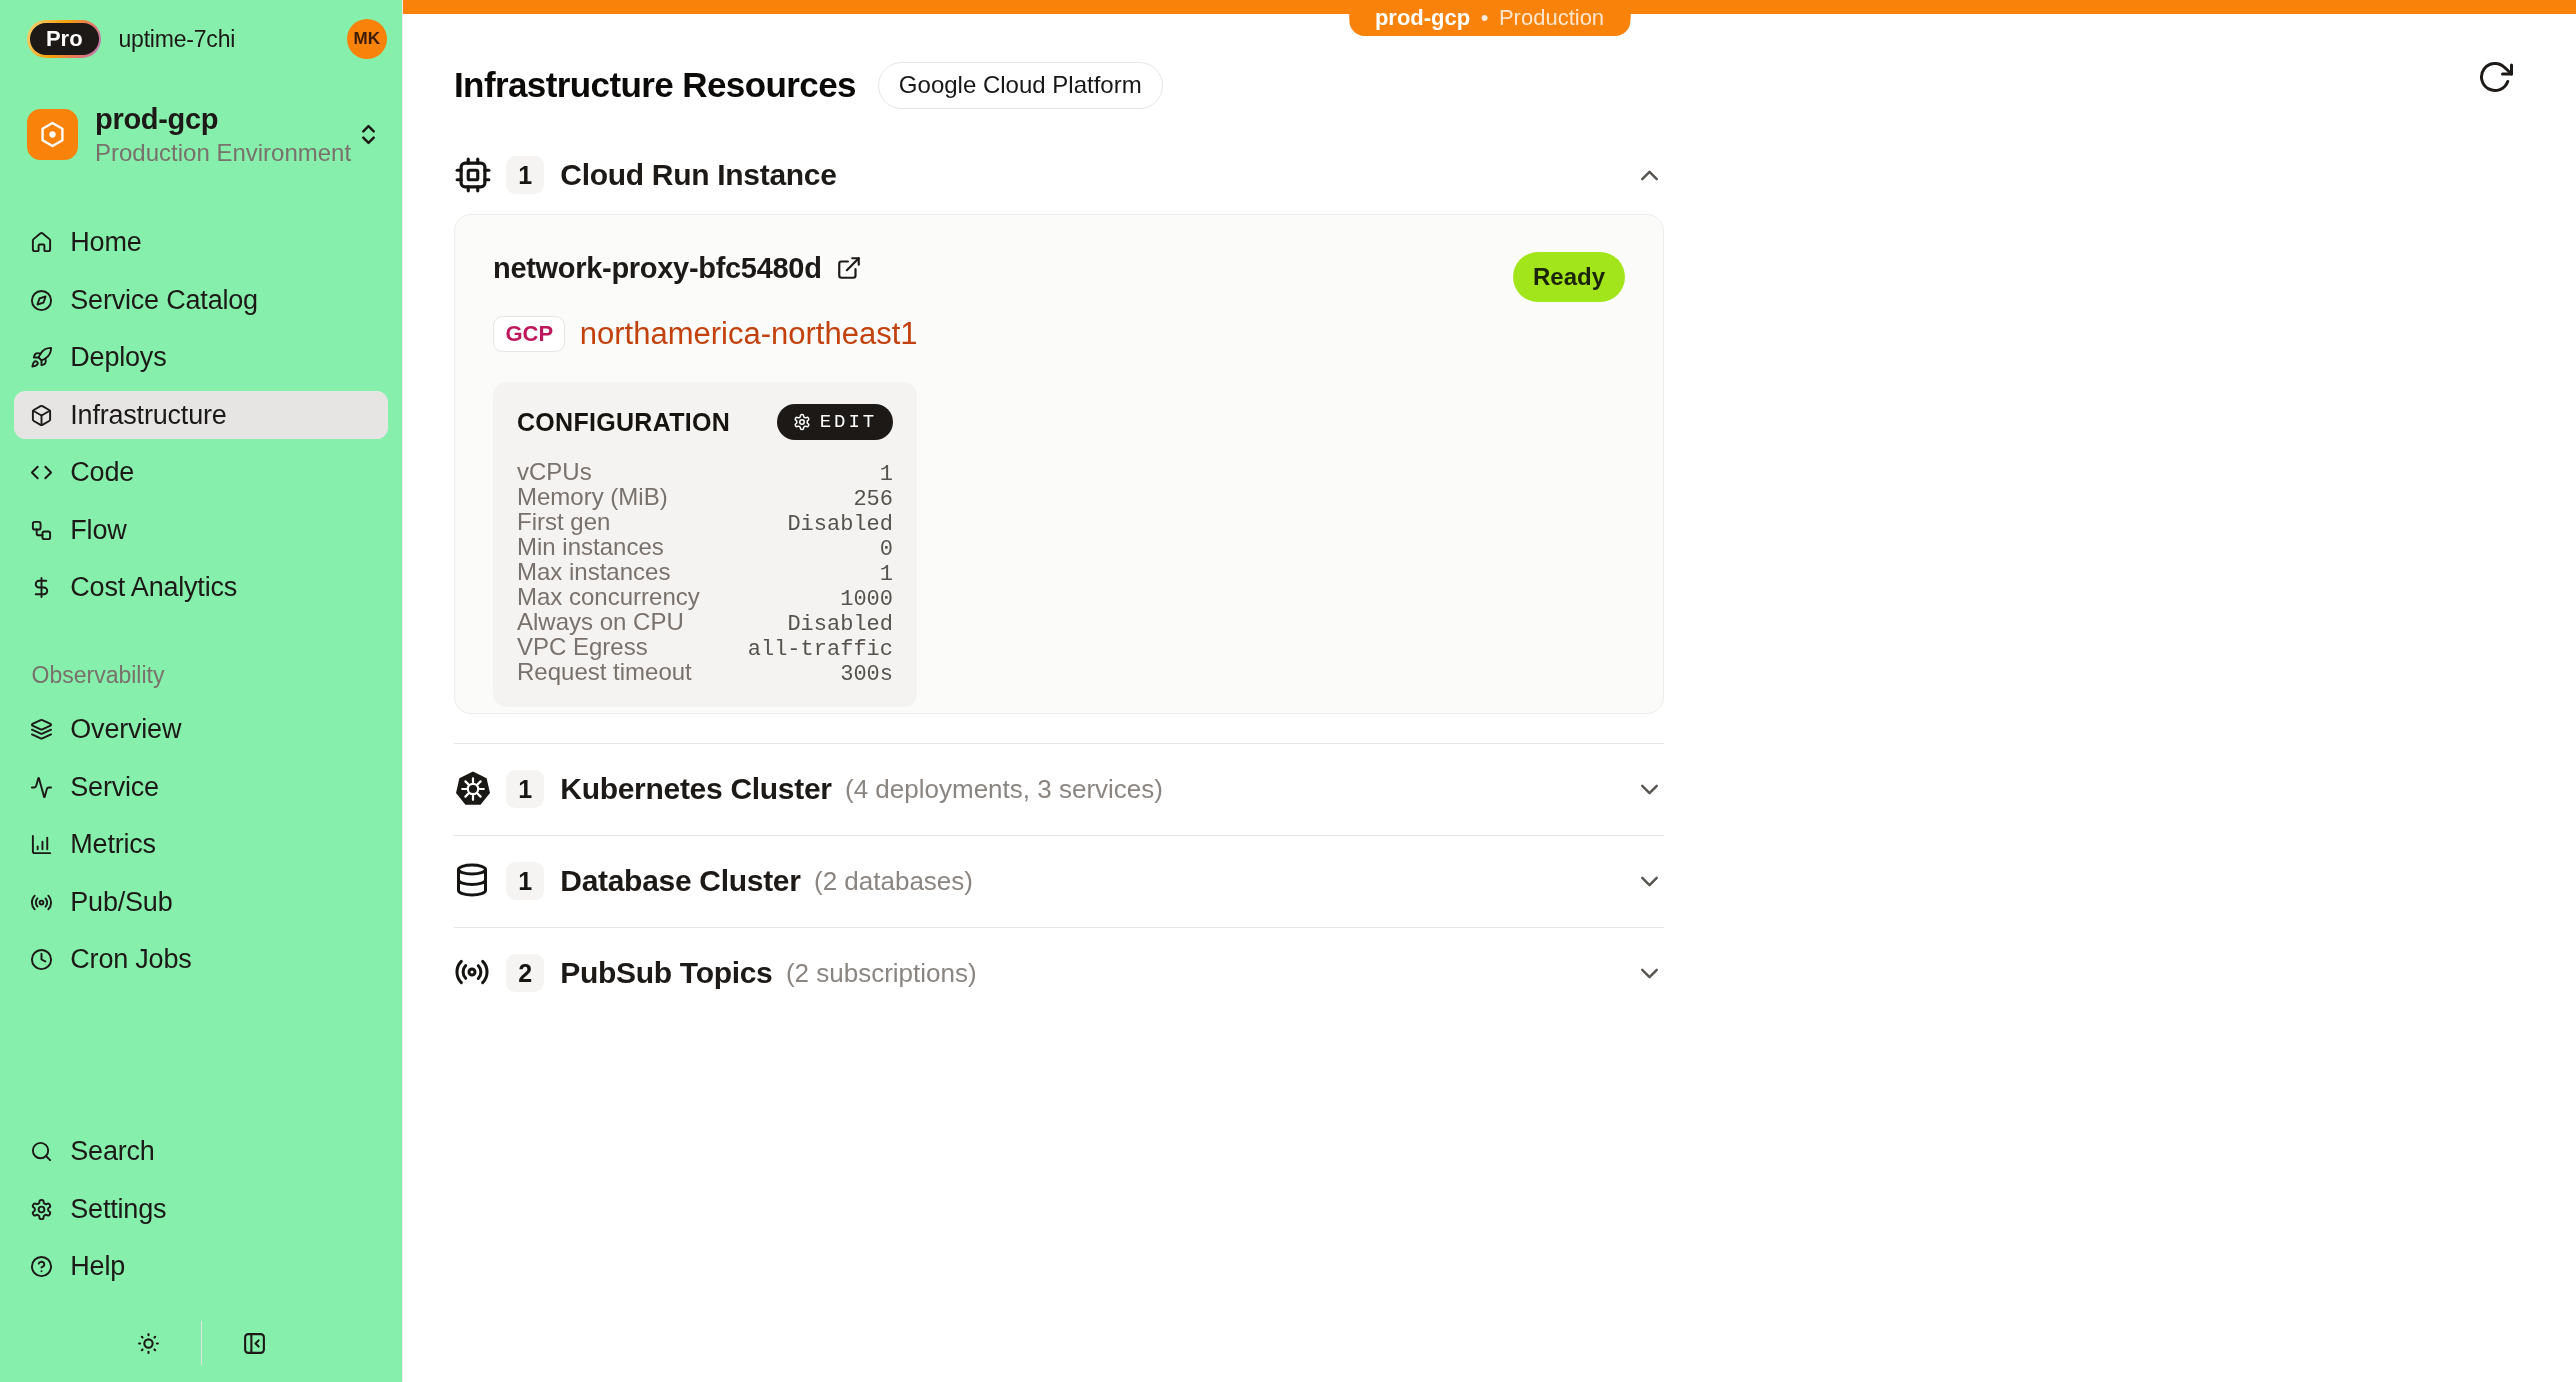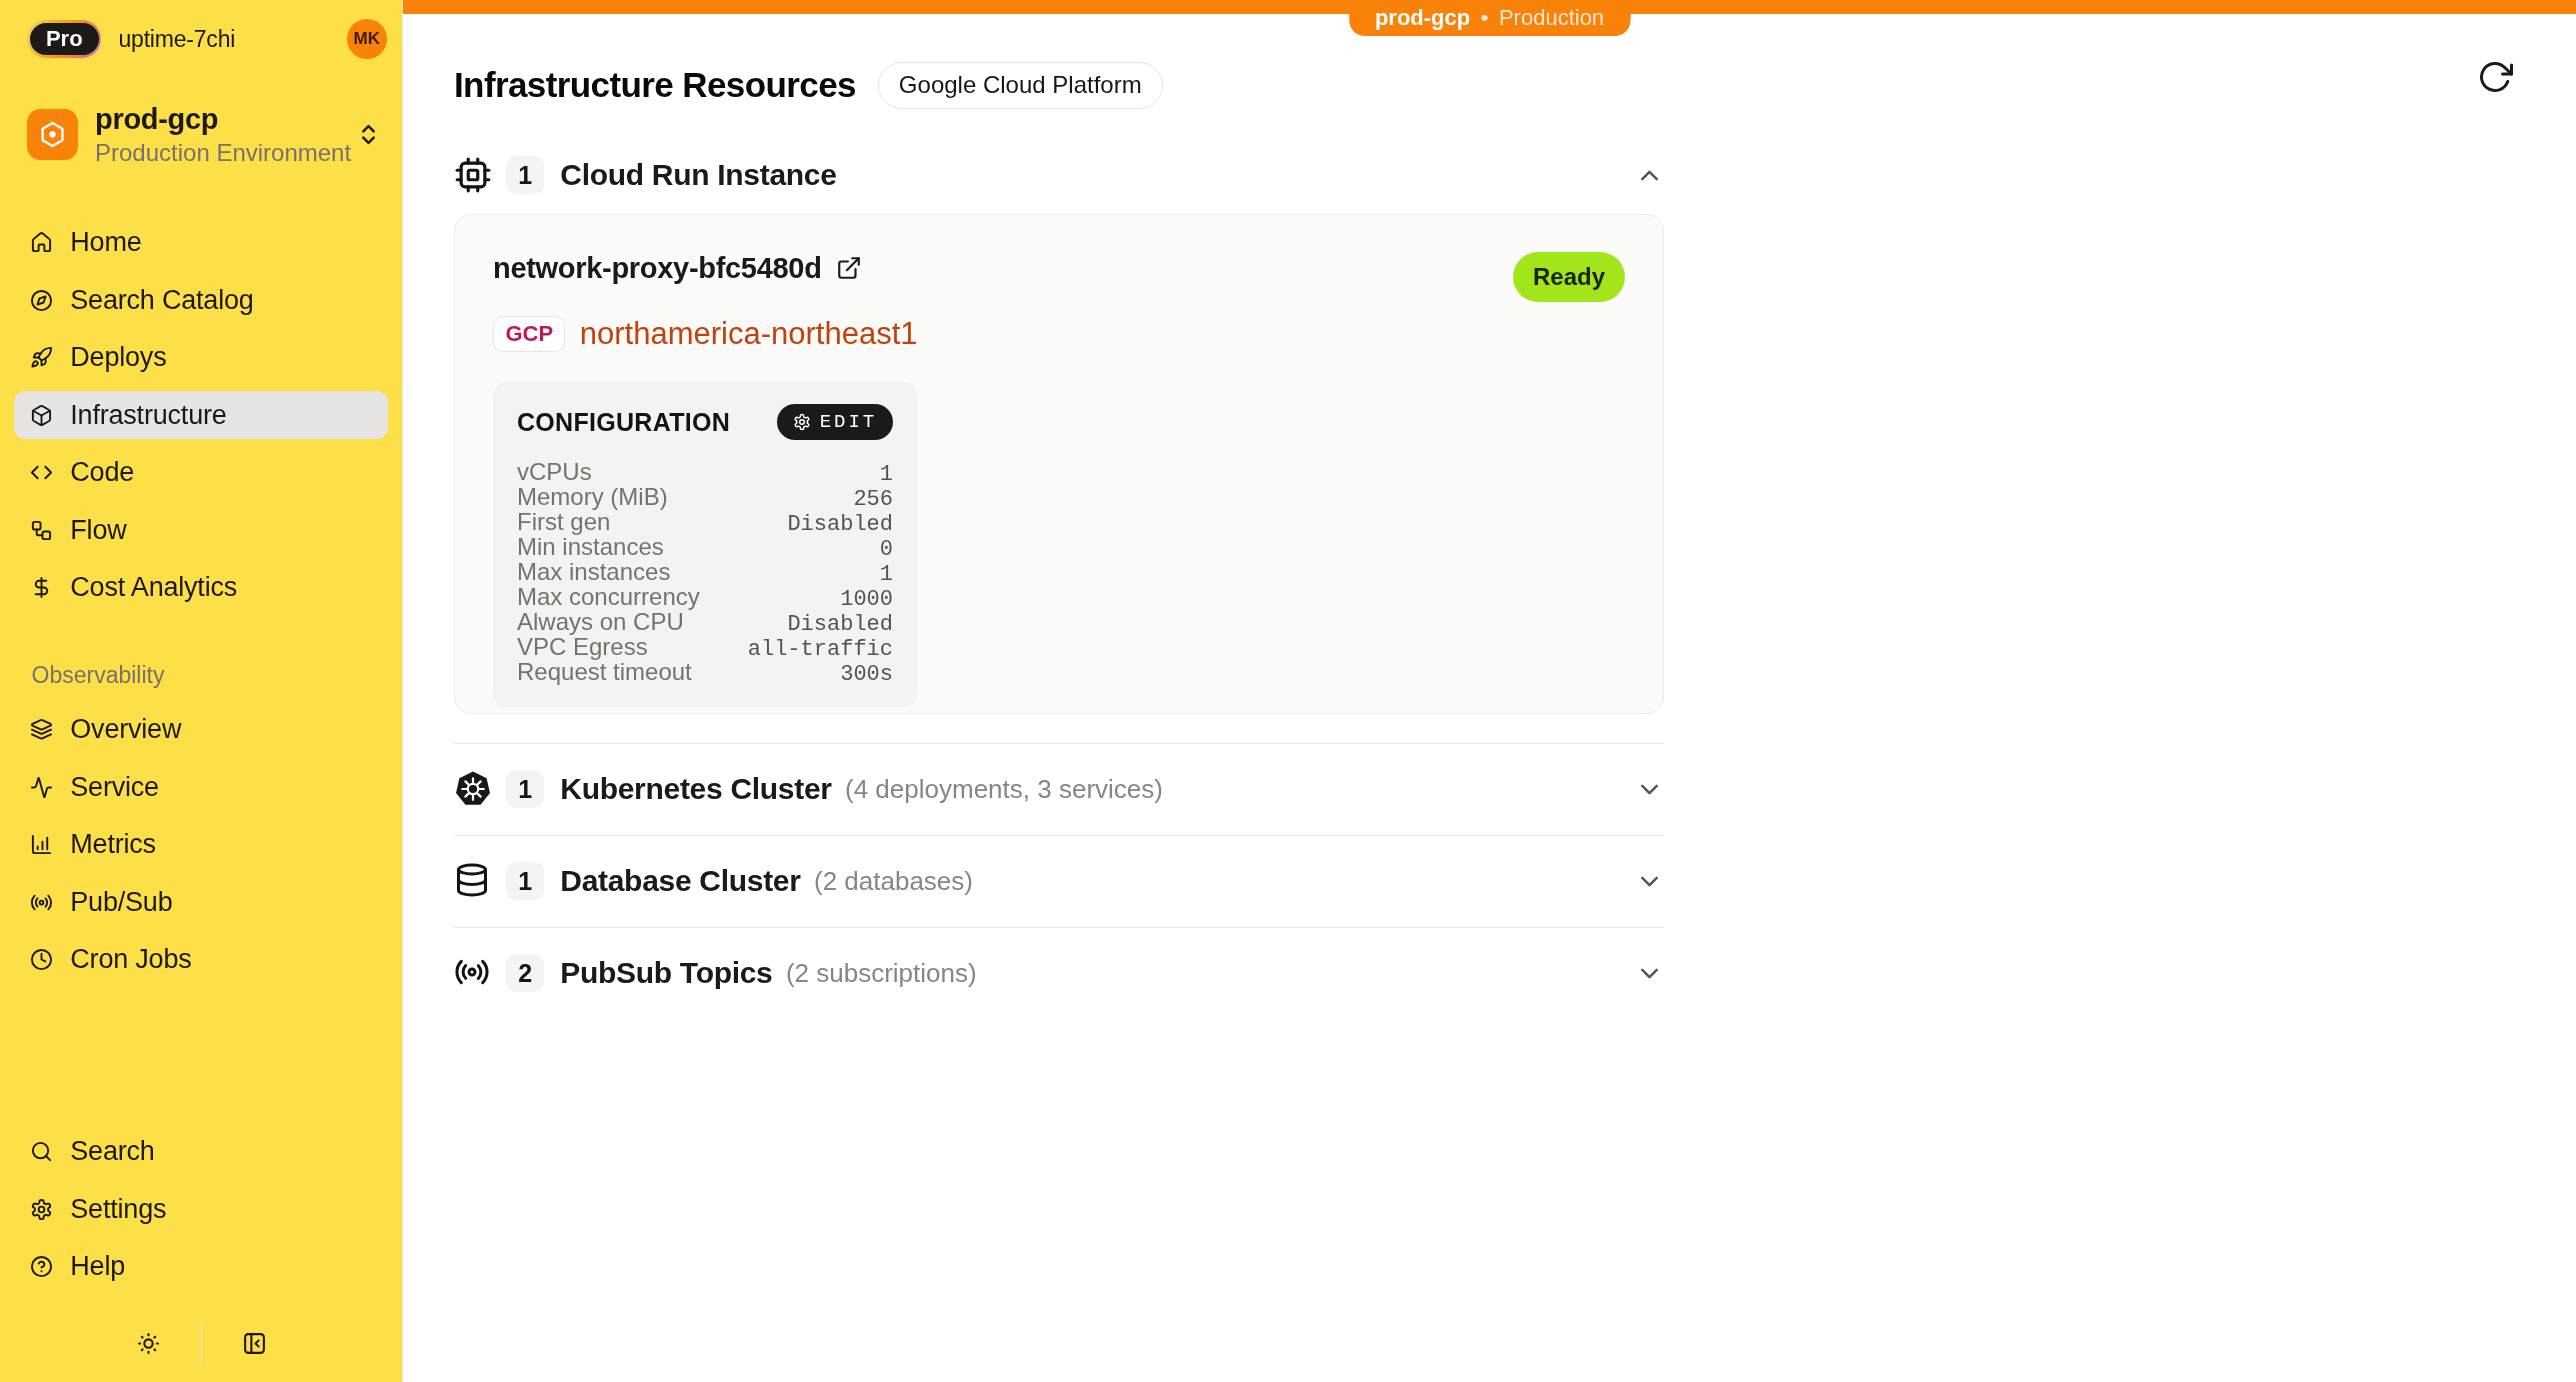--- a/index.html
+++ b/index.html
@@ -10,21 +10,21 @@
     color: #1C1917;
     overflow: hidden;
     position: relative;
   }
   svg { display: block; }
 
   
   .sidebar {
     position: absolute; left: 0; top: 0; bottom: 0;
     width: 403px;
-    background: #fde047;
+    background: #86efac;
     border-right: 1px solid #ECEAE7;
     z-index: 5;
   }
   .ws-row {
     display: flex; align-items: center;
     padding: 19px 15.3px 0 27px;
   }
   .pro-badge {
     background: linear-gradient(115deg, #F2D478, #F59E0B 45%, #E8746A 75%, #B07CC6);
     border-radius: 953px; padding: 2.9px;
@@ -252,21 +252,21 @@
       </span>
       <span class="nav-label">Home</span>
     </div>
     <div class="nav-item">
       <span class="nicon">
         <svg width="23" height="23" viewBox="0 0 24 24" fill="none" stroke="currentColor" stroke-width="2" stroke-linecap="round" stroke-linejoin="round">
             <circle cx="12" cy="12" r="10"></circle>
             <polygon points="16.24 7.76 14.12 14.12 7.76 16.24 9.88 9.88 16.24 7.76"></polygon>
           </svg>
       </span>
-      <span class="nav-label">Search Catalog</span>
+      <span class="nav-label">Service Catalog</span>
     </div>
     <div class="nav-item">
       <span class="nicon">
         <svg width="23" height="23" viewBox="0 0 24 24" fill="none" stroke="currentColor" stroke-width="2" stroke-linecap="round" stroke-linejoin="round">
             <path d="M4.5 16.5c-1.5 1.26-2 5-2 5s3.74-.5 5-2c.71-.84.7-2.13-.09-2.91a2.18 2.18 0 0 0-2.91-.09z"></path>
             <path d="m12 15-3-3a22 22 0 0 1 2-3.95A12.88 12.88 0 0 1 22 2c0 2.72-.78 7.5-6 11a22.35 22.35 0 0 1-4 2z"></path>
             <path d="M9 12H4s.55-3.03 2-4c1.62-1.08 5 0 5 0"></path>
             <path d="M12 15v5s3.03-.55 4-2c1.08-1.62 0-5 0-5"></path>
           </svg>
       </span>

